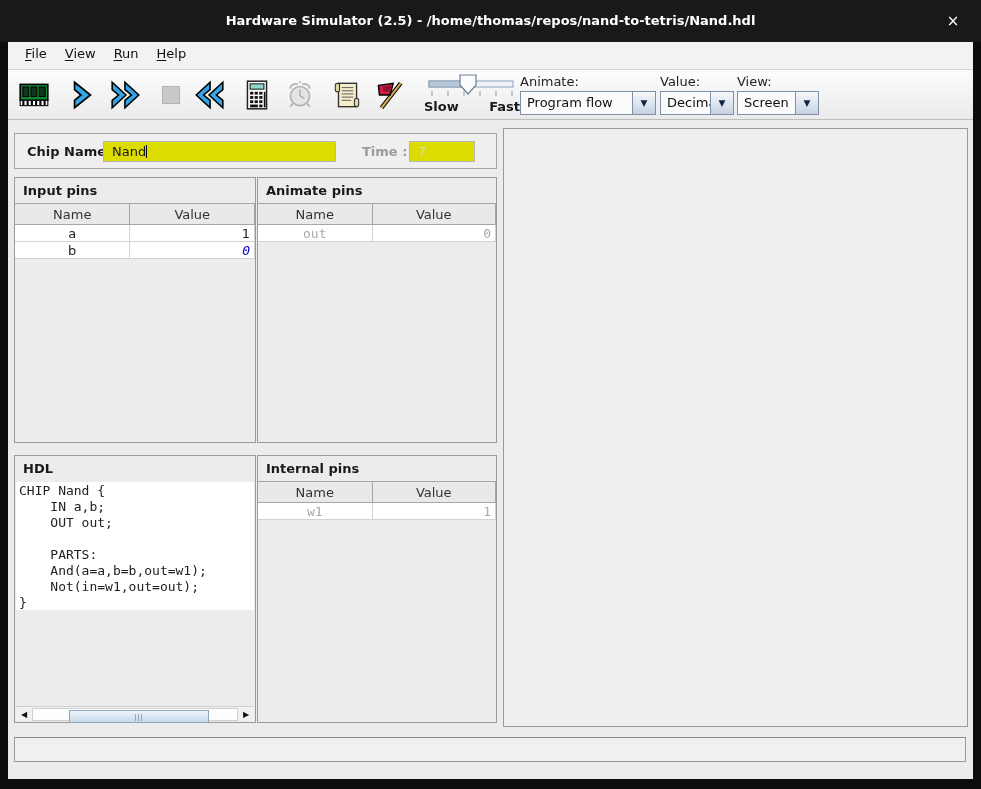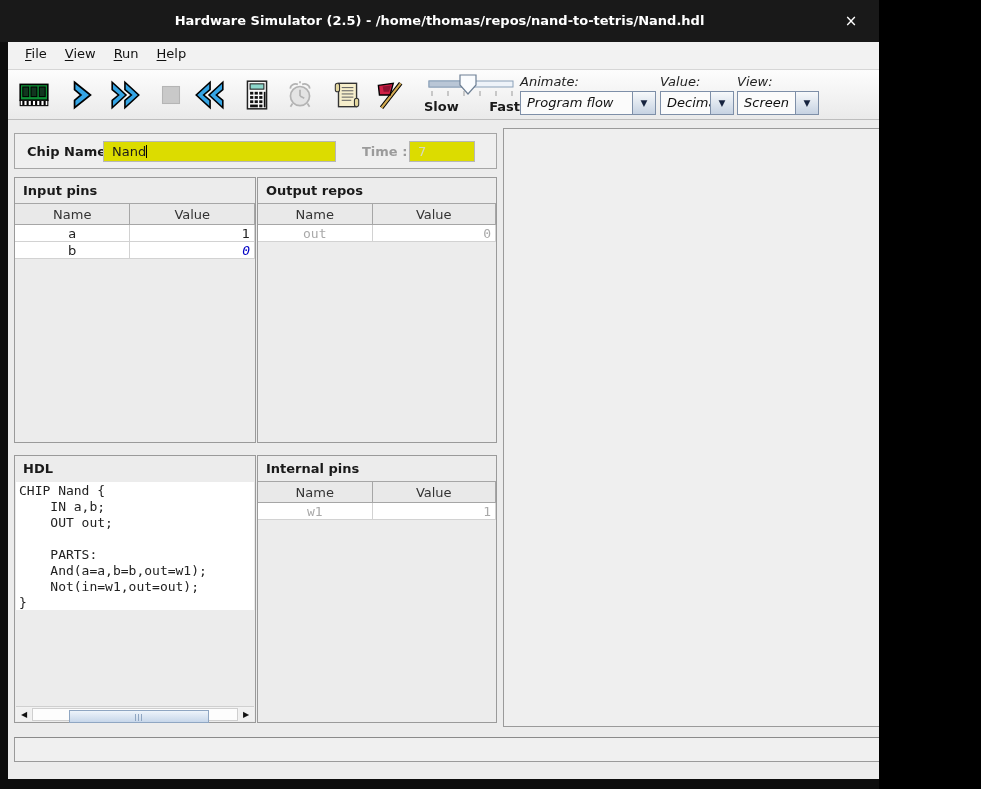--- a/index.html
+++ b/index.html
@@ -1,18 +1,18 @@
 <!DOCTYPE html>
 <html><head>
 <meta charset="utf-8">
 <style>
   * { margin:0; padding:0; box-sizing:border-box; }
   html,body { width:981px; height:789px; }
   body { font-family:"DejaVu Sans","Liberation Sans",sans-serif; font-size:13px; color:#222; background:#000; }
-  .window { position:relative; width:879px; height:789px; background:#0d0d0d; overflow:hidden; }
+  .window { position:relative; width:981px; height:789px; background:#0d0d0d; overflow:hidden; }
 
   
   .titlebar { position:absolute; left:0; top:0; width:100%; height:42px; background:#191919; }
   .titlebar .title { position:absolute; left:0; right:0; top:13px; text-align:center; color:#fff; font-weight:bold; font-size:13px; }
   .titlebar .close { position:absolute; right:18px; top:11px; color:#fff; font-size:15px; width:20px; height:20px; text-align:center; line-height:20px; cursor:default; }
 
   
   .body { position:absolute; left:8px; top:42px; width:965px; height:737px; background:#ececec; }
 
   
@@ -24,21 +24,21 @@
   .toolbar { position:absolute; left:0; top:28px; width:100%; height:50px; background:linear-gradient(#fdfdfd,#eaeaea); border-bottom:1px solid #bdbdbd; }
   .tbtn { position:absolute; top:2px; width:44px; height:46px; display:flex; align-items:center; justify-content:center; }
   .tbtn svg { width:34px; height:34px; }
 
   .slider-group { position:absolute; left:410px; top:2px; width:104px; height:46px; }
   .slider-svg { position:absolute; left:8px; top:2px; }
   .slider-label { position:absolute; bottom:4px; font-weight:bold; font-size:13px; color:#1a1a1a; }
   .slider-label.slow { left:6px; }
   .slider-label.fast { right:2px; }
 
-  .combo-group { position:absolute; top:4px;font-style:italic; }
+  .combo-group { position:absolute; top:4px; }
   .combo-label { font-size:13px; color:#222; margin-bottom:2px; }
   .combo { display:flex; height:24px; border:1px solid #7e8fa8; background:#fbfbfb; }
   .combo-value { flex:1; padding:3px 6px 0 6px; font-size:13px; color:#111; white-space:nowrap; overflow:hidden; }
   .combo-btn { width:23px; background:linear-gradient(#f7f9fb,#c6d2e2); border-left:1px solid #7e8fa8; display:flex; align-items:center; justify-content:center; font-size:9px; color:#16233f; }
   .g-animate { left:512px; } .g-animate .combo { width:136px; }
   .g-format  { left:652px; } .g-format .combo { width:74px; }
   .g-view    { left:729px; } .g-view .combo { width:82px; }
 
   
   .content { position:absolute; left:0; top:78px; width:965px; height:659px; background:#ececec; }
@@ -276,21 +276,21 @@
           </tr>
           <tr>
             <td class="name">b</td>
             <td class="val v-blue">0</td>
           </tr>
         </tbody>
           </table>
       </div>
 
       <div class="panel p-output">
-        <div class="panel-title">Output repos</div>
+        <div class="panel-title">Animate pins</div>
         <table class="pins">
           <tbody>
               <tr>
             <th>Name</th>
             <th>Value</th>
           </tr>
           <tr>
             <td class="name mono dim">out</td>
             <td class="val mono dim">0</td>
           </tr>

